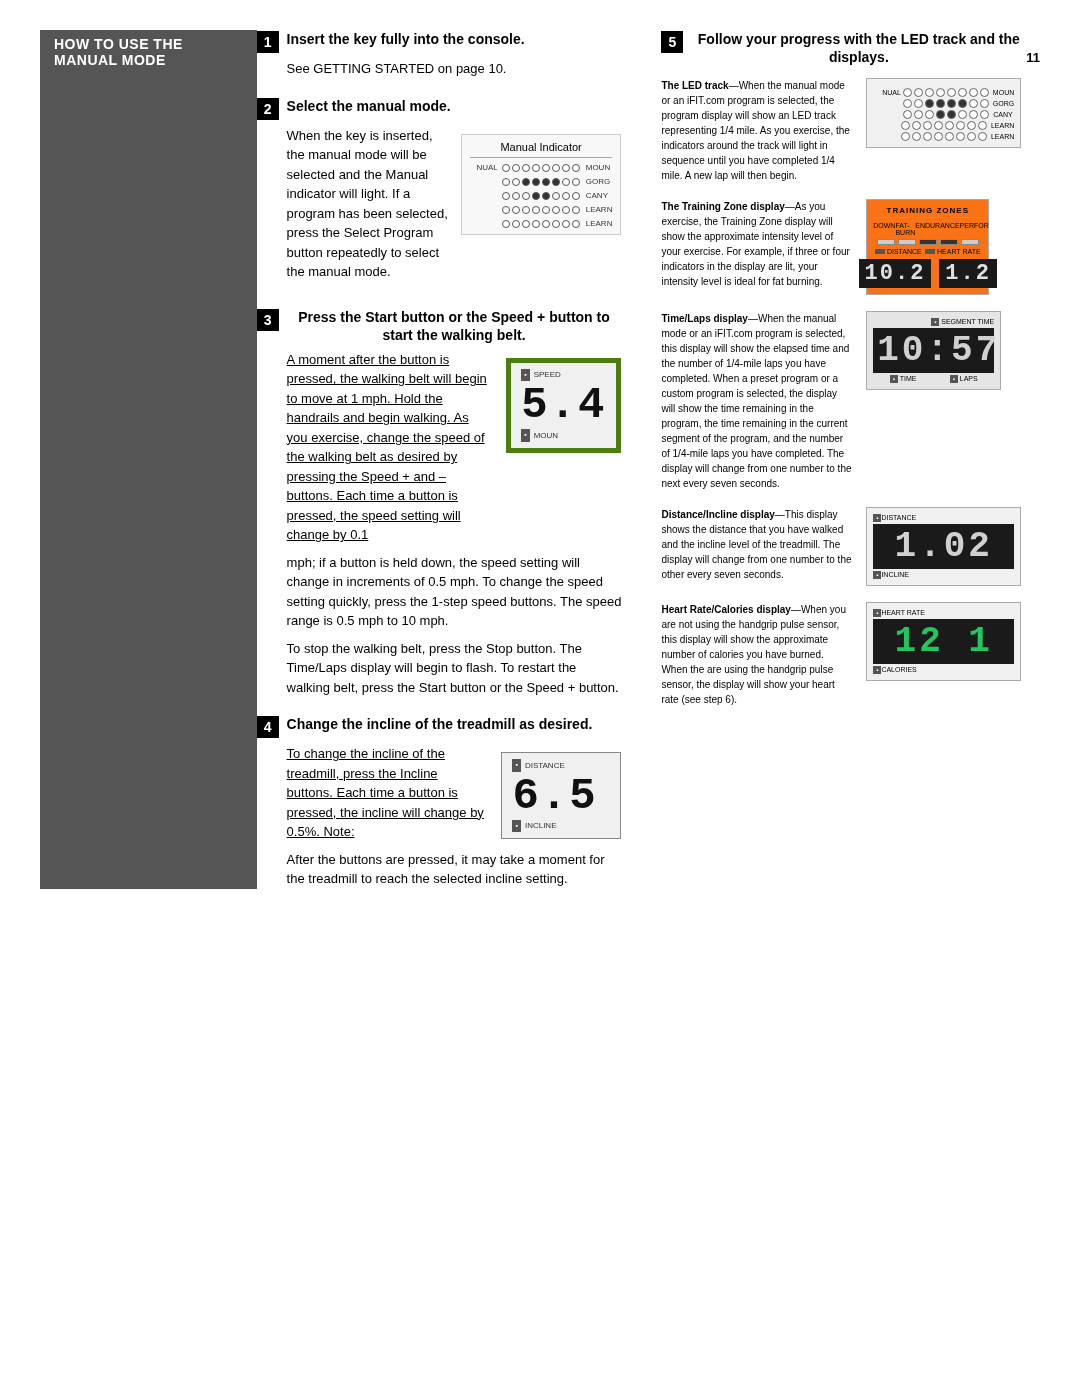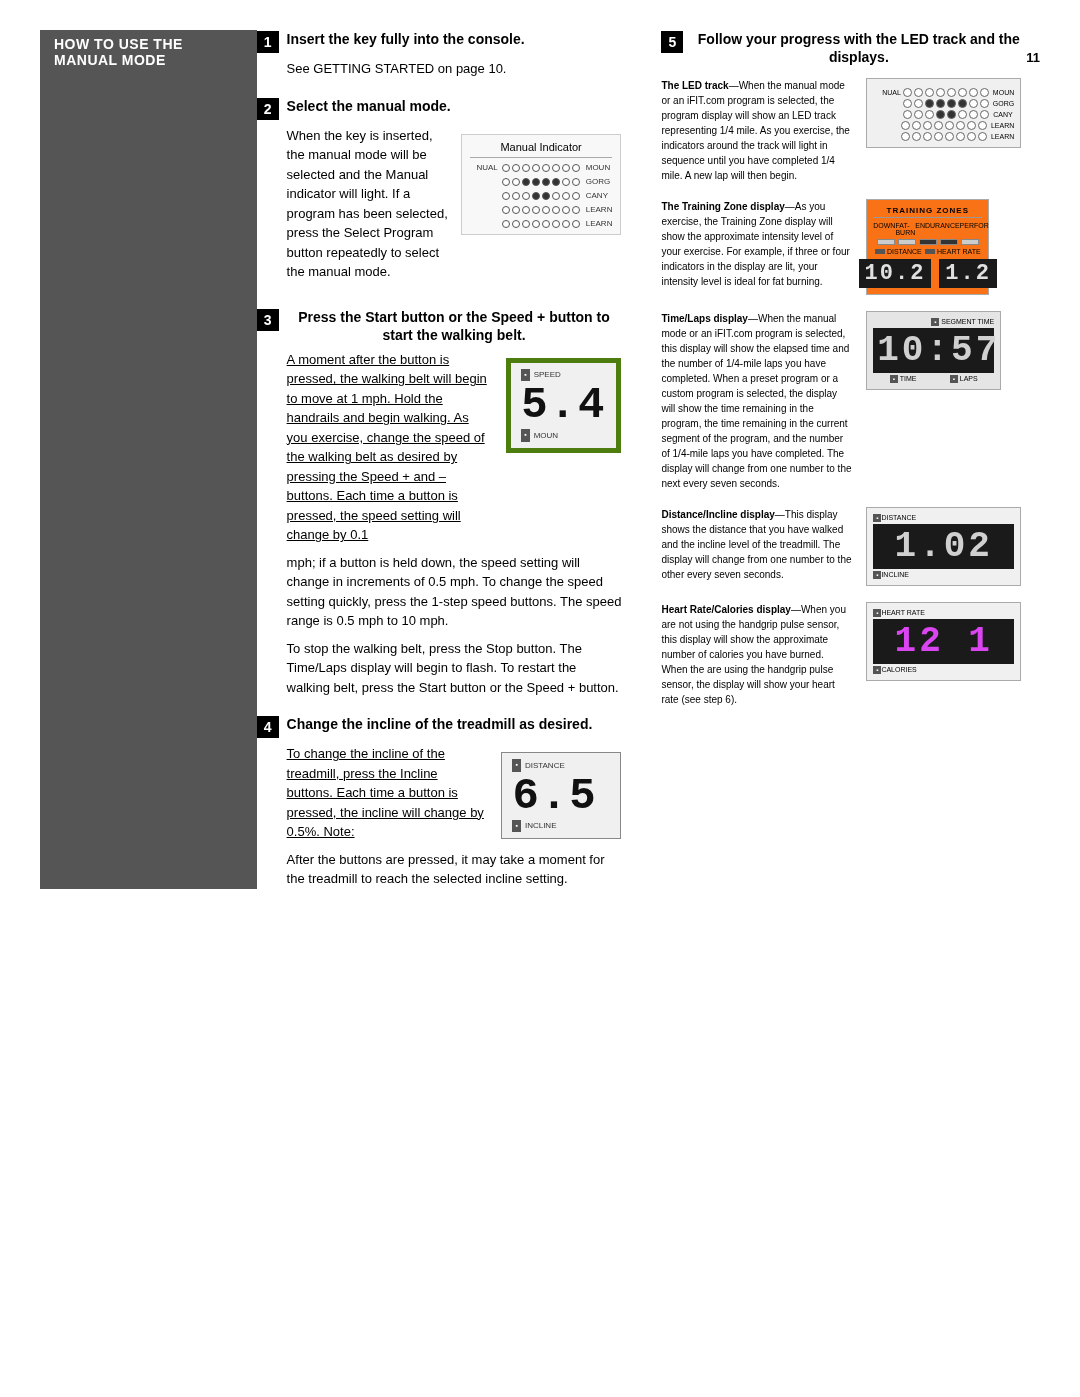--- a/index.html
+++ b/index.html
@@ -372,21 +372,21 @@
       padding: 6px;
       width: 155px;
     }
     .hr-top {
       display: flex;
       font-size: 7px;
       margin-bottom: 2px;
     }
     .hr-number {
       background: #1a1a1a;
-      color: #d946ef;
+      color: #22c55e;
       font-family: 'Courier New', monospace;
       font-size: 36px;
       font-weight: bold;
       text-align: center;
       padding: 2px 4px;
       letter-spacing: 3px;
       margin-bottom: 2px;
     }
     .hr-bottom {
       display: flex;

